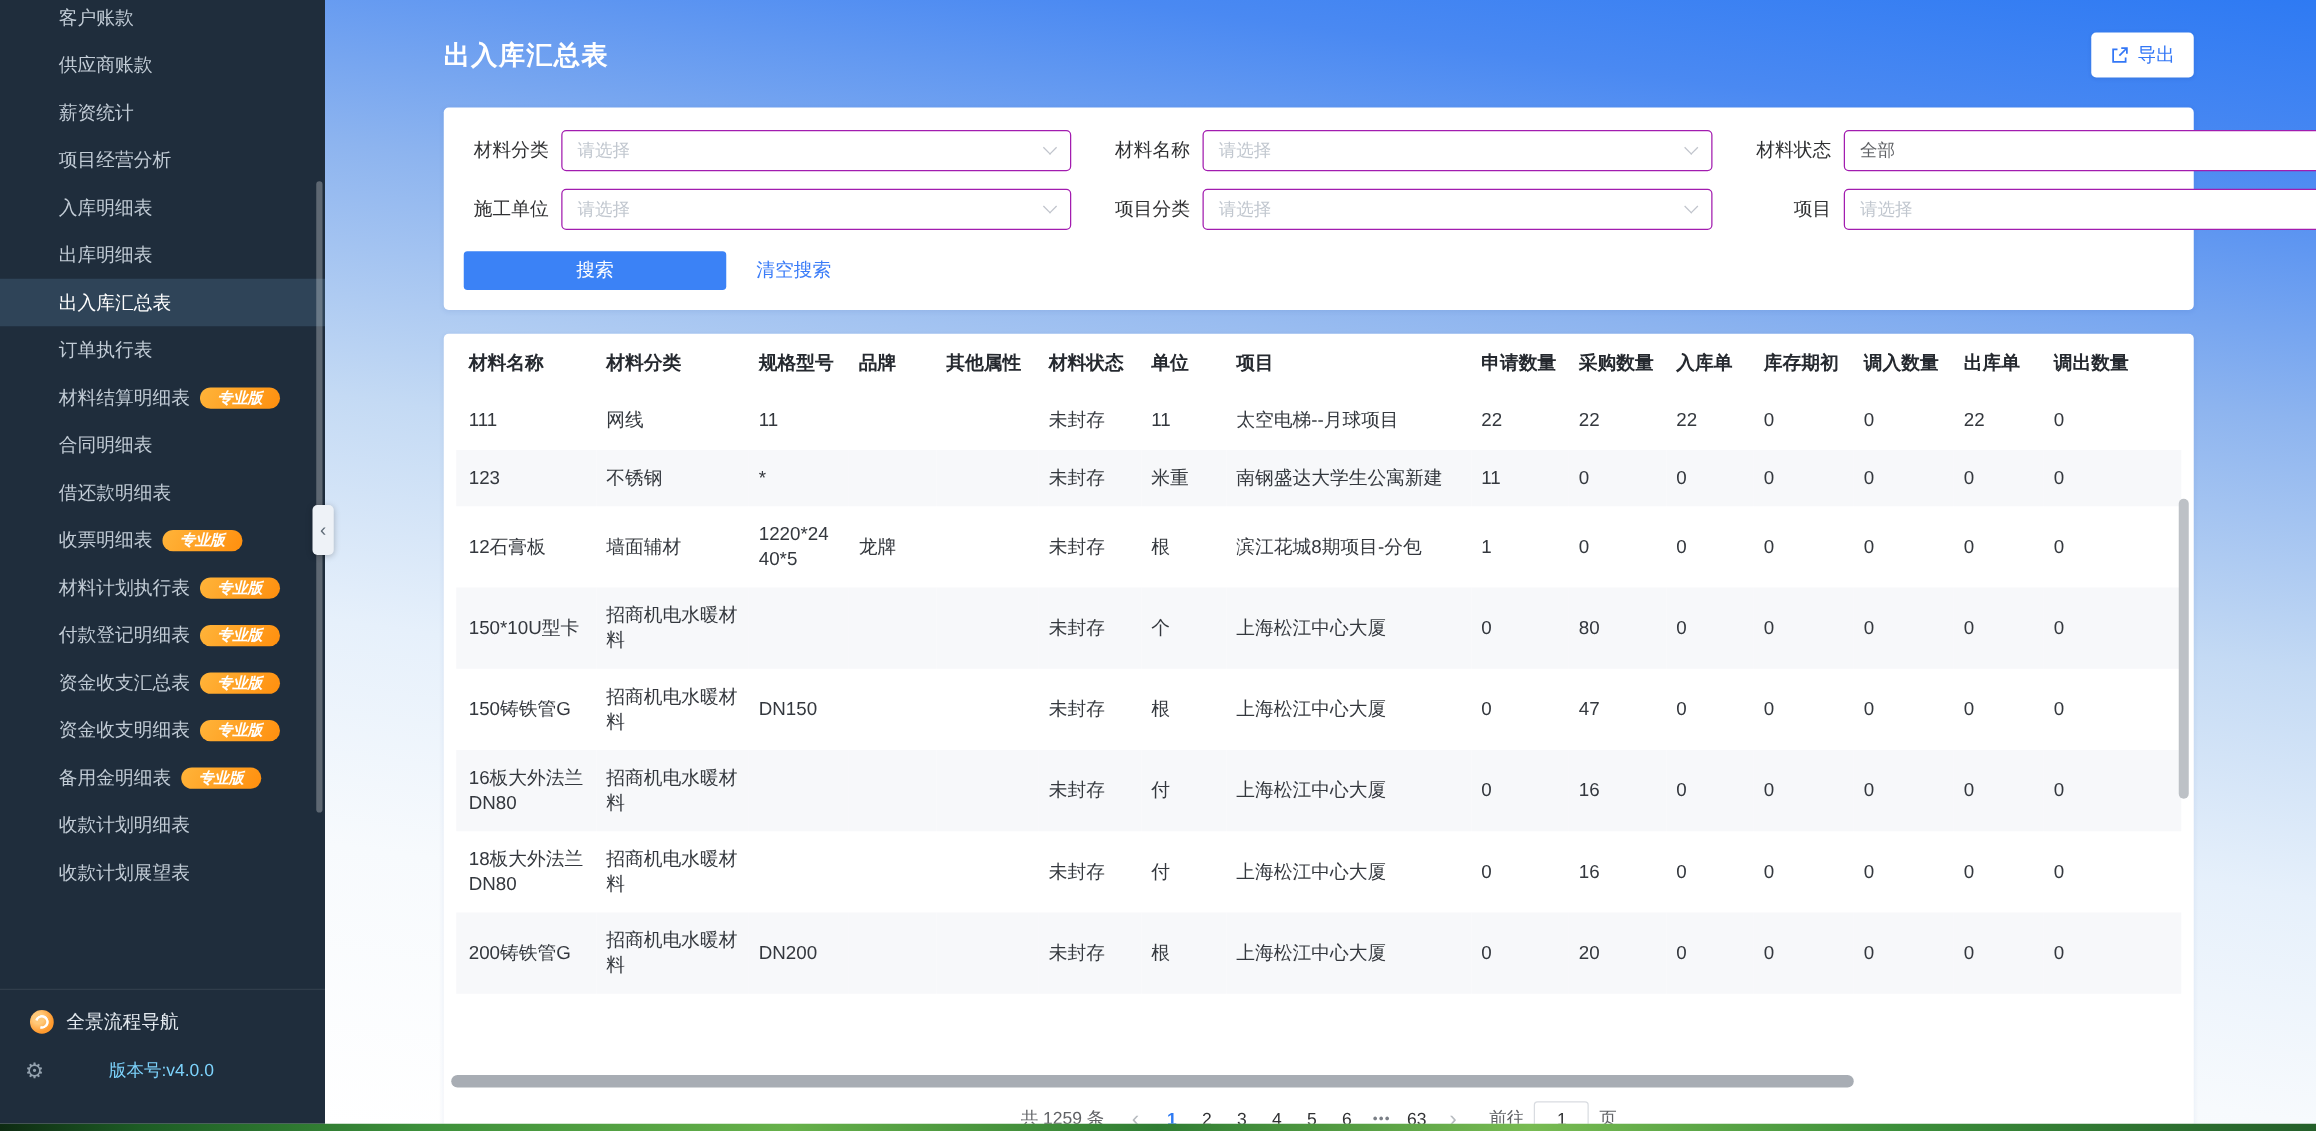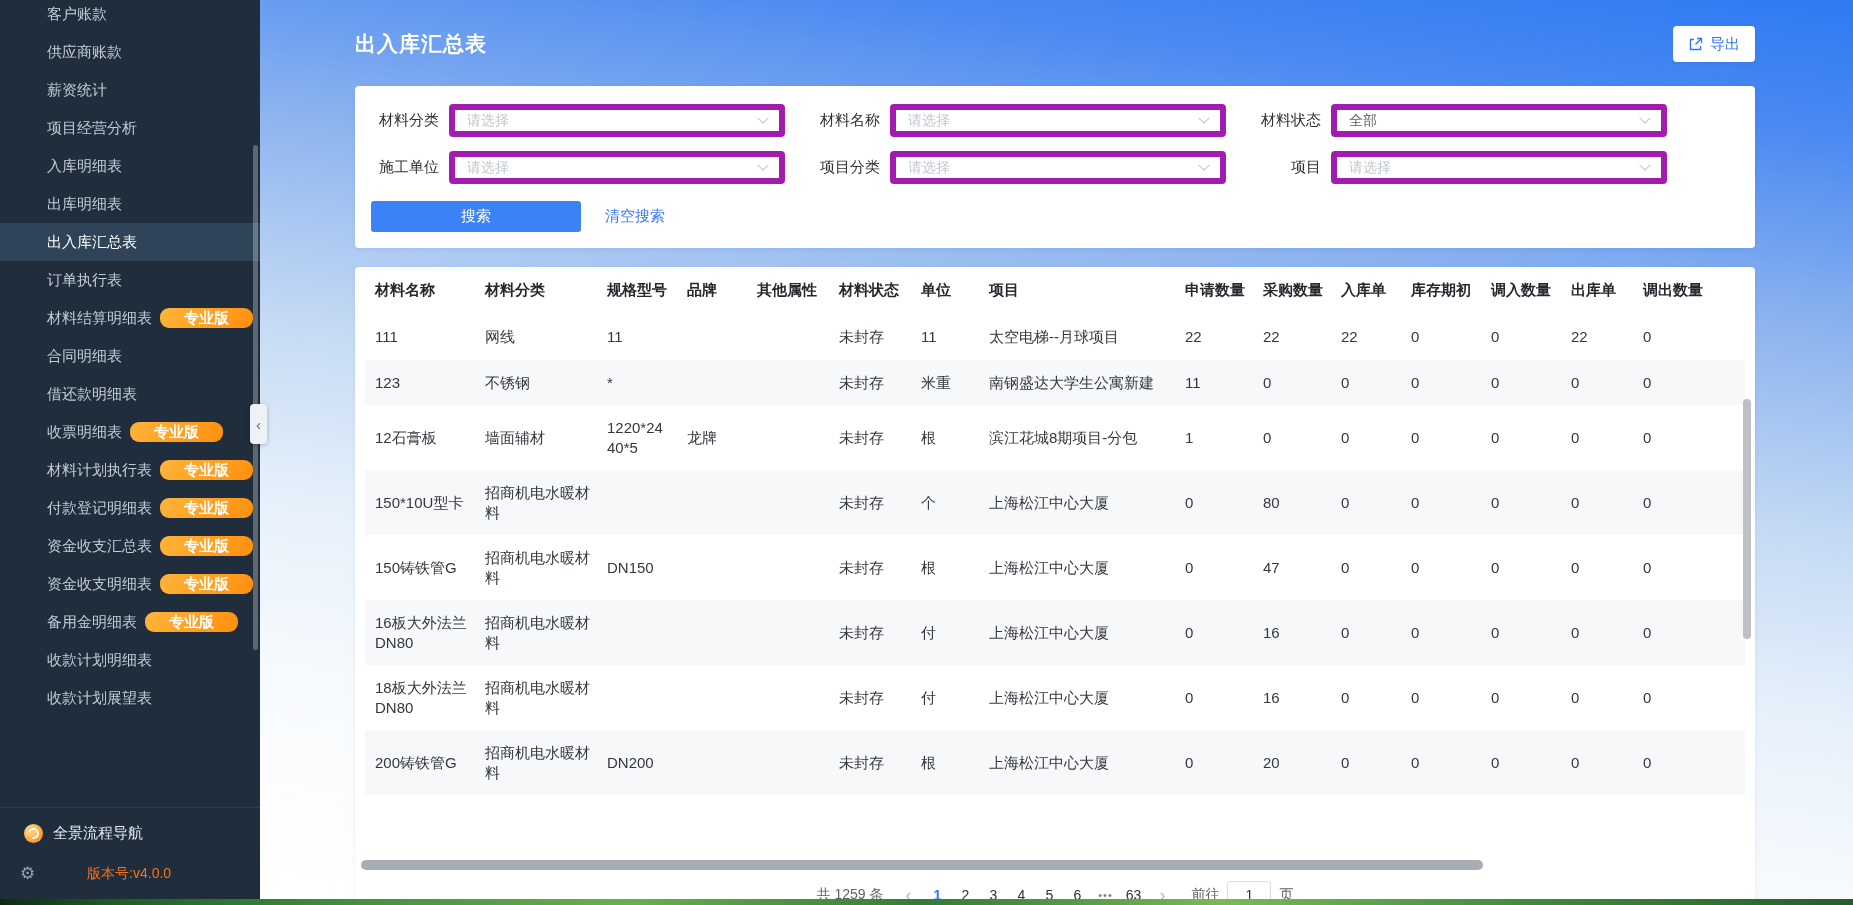--- a/index.html
+++ b/index.html
@@ -4,43 +4,43 @@
 <style>
   * { margin:0; padding:0; box-sizing:border-box; }
   html,body { width:1853px; height:905px; overflow:hidden; font-family:"Liberation Sans","DejaVu Sans",sans-serif; background:#fff; }
   .app { display:flex; width:100%; height:899px; position:relative; }
 
   
   .sidebar { width:260px; background:#1f2d3c; display:flex; flex-direction:column; position:relative; flex-shrink:0; }
   .menu { flex:1; overflow:hidden; margin-top:-5px; }
   .menu-item { height:38px; display:flex; align-items:center; padding-left:47px; font-size:15px; color:#c2ccd6; cursor:pointer; white-space:nowrap; }
   .menu-item.active { background:#2f4458; color:#fff; }
-  .pro-badge { margin-left:8px; font-size:15px; font-weight:700; color:#fff; background:linear-gradient(120deg,#ffb43a,#ff8f0e); padding:2px 24px 3px; border-radius:9px; line-height:1; }
+  .pro-badge { margin-left:8px; font-size:12px; font-style:italic; font-weight:700; color:#fff; background:linear-gradient(120deg,#ffb43a,#ff8f0e); padding:2px 14px 3px; border-radius:9px; line-height:1; }
   .sidebar-scrollbar { position:absolute; top:145px; right:2px; width:5px; height:505px; background:rgba(255,255,255,.28); border-radius:3px; }
-  .sidebar-footer { border-top:1px solid rgba(255,255,255,.08); padding-top:16px; height:92px; }
+  .sidebar-footer { border-top:1px solid rgba(255,255,255,.08); padding-top:16px; height:108px; }
   .nav-row { display:flex; align-items:center; padding-left:24px; gap:10px; color:#e3e9ef; font-size:15px; cursor:pointer; }
   .nav-icon { width:19px; height:19px; border-radius:50%; background:radial-gradient(circle at 35% 35%, #ffc97a 0 25%, #ff9a2e 65%); position:relative; flex-shrink:0; }
   .nav-icon::after { content:""; position:absolute; inset:4px; border:2px solid #fff; border-left-color:transparent; border-radius:50%; transform:rotate(-30deg); }
   .version-row { display:flex; align-items:center; margin-top:20px; padding:0 20px; }
   .gear-icon { color:#93a1ae; font-size:17px; cursor:pointer; }
-  .version-text { flex:1; text-align:center; color:#f97316; font-size:14px; margin-right:17px; }
+  .version-text { flex:1; text-align:center; color:#7dd3fc; font-size:14px; margin-right:17px; }
   .collapse-handle { position:absolute; left:250px; top:404px; width:17px; height:40px; background:#eef2f7; border-radius:4px; box-shadow:0 1px 5px rgba(0,0,0,.25); display:flex; align-items:center; justify-content:center; color:#5f6b77; font-size:15px; z-index:6; cursor:pointer; }
 
   
   .main { flex:1; padding:0 98px 0 95px; background:linear-gradient(188deg,#2e7af3 0%,#4a89f2 12%,#8db4ef 30%,#c4daf4 48%,#e6f0fb 64%,#f7fafd 80%,#ffffff 100%); overflow:hidden; }
   .main-header { display:flex; justify-content:space-between; align-items:center; padding-top:26px; margin-bottom:24px; }
   .page-title { font-size:21px; font-weight:700; color:#fff; letter-spacing:1px; }
   .export-btn { display:flex; align-items:center; gap:7px; height:36px; padding:0 15px; background:#fff; border:none; border-radius:4px; color:#3377f6; font-size:15px; cursor:pointer; box-shadow:0 1px 3px rgba(20,60,140,.15); }
 
   
   .filter-card { background:#fff; border-radius:4px; padding:18px 16px 16px; box-shadow:0 1px 4px rgba(30,70,150,.08); }
   .filter-row { display:flex; margin-bottom:14px; }
   .filter-group { display:flex; align-items:center; margin-right:27px; }
   .f-label { width:68px; text-align:right; margin-right:10px; font-size:15px; color:#303133; white-space:nowrap; }
-  .select { width:336px; height:33px; border:6px solid #a21caf; border-radius:4px; display:flex; align-items:center; padding:0 12px; background:#fff; cursor:pointer; }
+  .select { width:408px; height:33px; border:1px solid #a21caf; border-radius:4px; display:flex; align-items:center; padding:0 12px; background:#fff; cursor:pointer; }
   .sel-value { font-size:14px; color:#606266; }
   .sel-value.ph { color:#c1c7cf; }
   .chev { margin-left:auto; width:8px; height:8px; border-right:1.4px solid #c0c4cc; border-bottom:1.4px solid #c0c4cc; transform:rotate(45deg) translate(-2px,-2px); }
   .filter-actions { display:flex; align-items:center; margin-top:17px; }
   .search-btn { width:210px; height:31px; background:#3b82f6; color:#fff; border:none; border-radius:3px; font-size:15px; cursor:pointer; }
   .clear-link { margin-left:24px; color:#3a7cf8; font-size:15px; background:none; border:none; cursor:pointer; }
 
   
   .table-card { margin-top:19px; background:#fff; border-radius:4px; position:relative; box-shadow:0 1px 4px rgba(30,70,150,.08); }
   .table-wrap { height:592px; overflow:hidden; padding:0 10px; }

